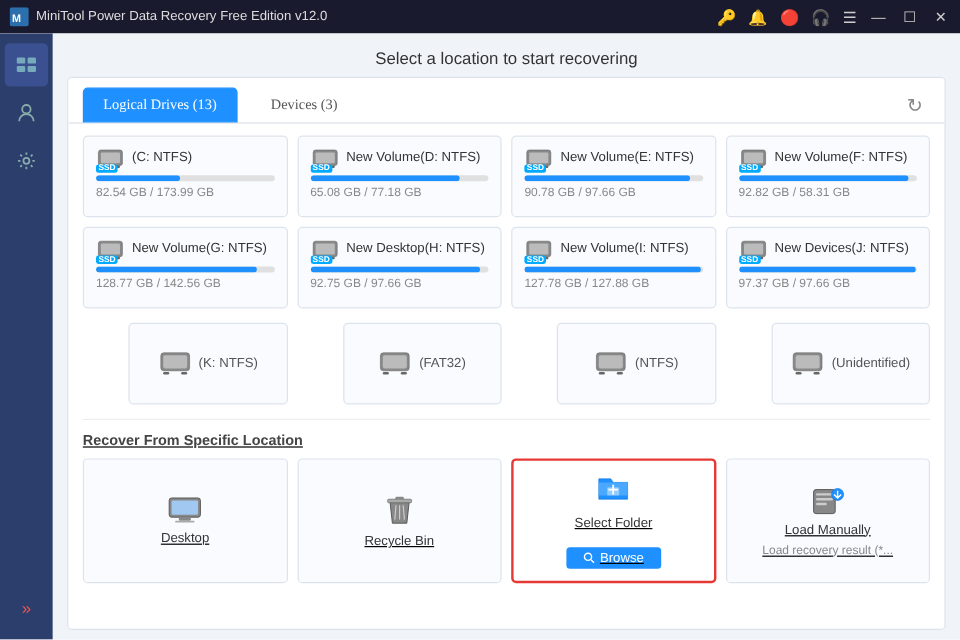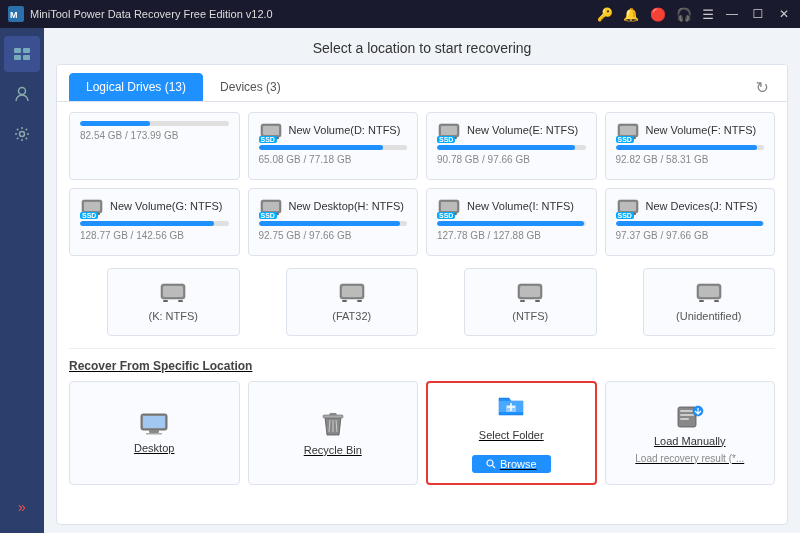--- a/index.html
+++ b/index.html
@@ -135,21 +135,22 @@
       border-bottom: 1px solid #dde3ec;
       background: #fff;
     }
     .tab {
       padding: 6px 16px;
       border-radius: 4px 4px 0 0;
       cursor: pointer;
       font-size: 12px;
       color: #555;
       border: 1px solid transparent;
-      margin-right: 0;
+      margin-right: 11px;
+      font-family: Liberation Serif, serif;
     }
     .tab.active {
       background: #1e90ff;
       color: #fff;
       border-color: #1e90ff;
     }
     .refresh-btn {
       margin-left: auto;
       cursor: pointer;
       color: #888;
@@ -228,21 +229,21 @@
     }
 
     
     .drive-card-empty {
       border: 1px solid #dde3ec;
       border-radius: 4px;
       padding: 8px 10px;
       background: #f9fbff;
       cursor: pointer;
       display: flex;
-      flex-direction: column;
+      flex-direction: row;
       align-items: center;
       justify-content: center;
       min-height: 68px;
       gap: 6px;
       margin-left: 38px;
     }
     .drive-label-empty {
       font-size: 11px;
       color: #555;
     }
@@ -369,20 +370,32 @@
           <span>Devices (3)</span>
         </div>
         <div class="refresh-btn">↻</div>
       </div>
 
       <div class="drives-container">
 
         <div class="drives-grid">
 
           <div class="drive-card">
+            <div class="drive-card-top">
+              <div class="drive-icon">
+                <svg width="24" height="20" viewBox="0 0 24 20">
+                    <rect x="2" y="3" width="20" height="13" rx="2" fill="#888" stroke="#666" stroke-width="0.5"></rect>
+                    <rect x="4" y="5" width="16" height="9" rx="1" fill="#bbb"></rect>
+                    <rect x="4" y="16" width="4" height="2" rx="1" fill="#666"></rect>
+                    <rect x="16" y="16" width="4" height="2" rx="1" fill="#666"></rect>
+                  </svg>
+                <span class="ssd-badge">SSD</span>
+              </div>
+              <span class="drive-name">(C: NTFS)</span>
+            </div>
             <div class="progress-bar-bg">
               <div class="progress-bar-fill" style="width:47%"></div>
             </div>
             <span class="drive-size">82.54 GB / 173.99 GB</span>
           </div>
 
           <div class="drive-card">
             <div class="drive-card-top">
               <div class="drive-icon">
                 <svg width="24" height="20" viewBox="0 0 24 20">

